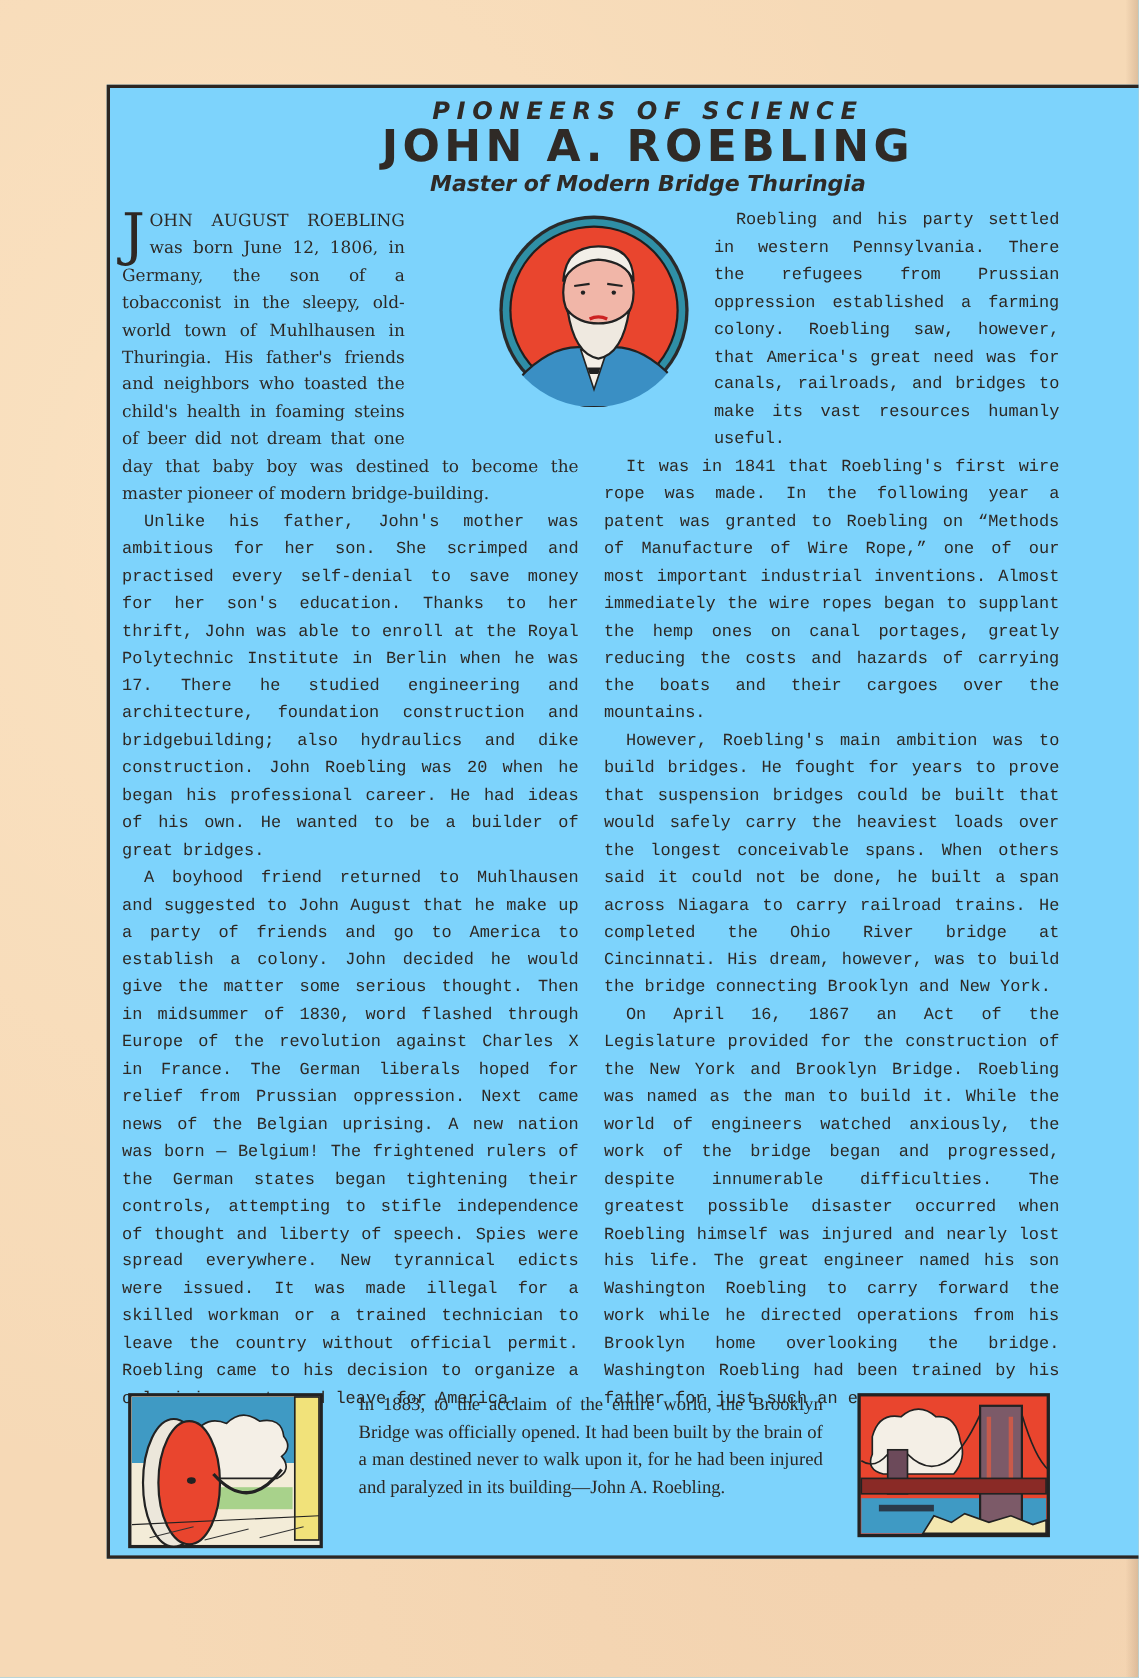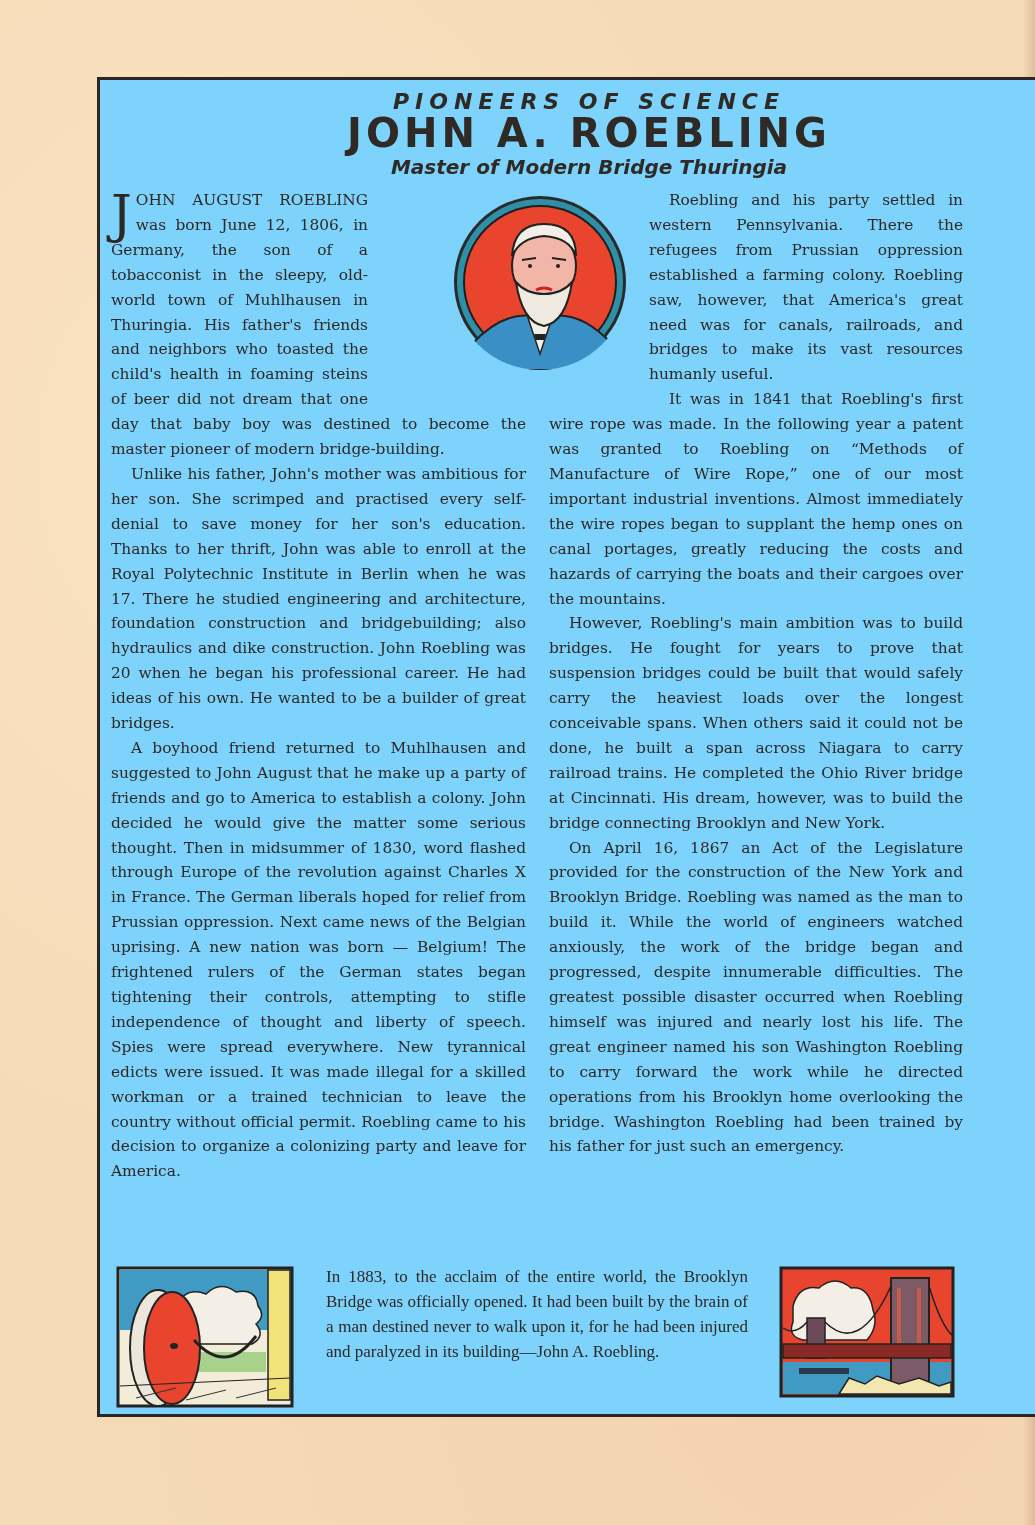--- a/index.html
+++ b/index.html
@@ -34,21 +34,21 @@
   }
   .subtitle {
     font-family:"DejaVu Sans", sans-serif; font-weight:bold; font-style:italic;
     font-size:20px; color:#2f2a26; line-height:26px; margin-top:2px;
   }
   .col {
     position:absolute; font-size:15.4px; line-height:24.9px;
     text-align:justify; color:#2e2824;
   }
   .col p { margin:0; }
-  .indent { text-indent:20px; }
+  .indent { text-indent:20px;font-family:Liberation Mono, monospace; }
   .col-left { left:11px; top:108px; width:415px; }
   .col-right { left:449px; top:108px; width:414px; }
   .dropcap {
     float:left; font-size:52px; line-height:44px; padding-right:4px; margin-top:4px;
     font-family:"DejaVu Serif", serif;
   }
   .wrap-left { float:right; width:158px; height:200px; }
   .wrap-right { float:left; width:100px; height:200px; }
   .portrait {
     position:absolute; left:352px; top:114px; width:176px; height:176px;

